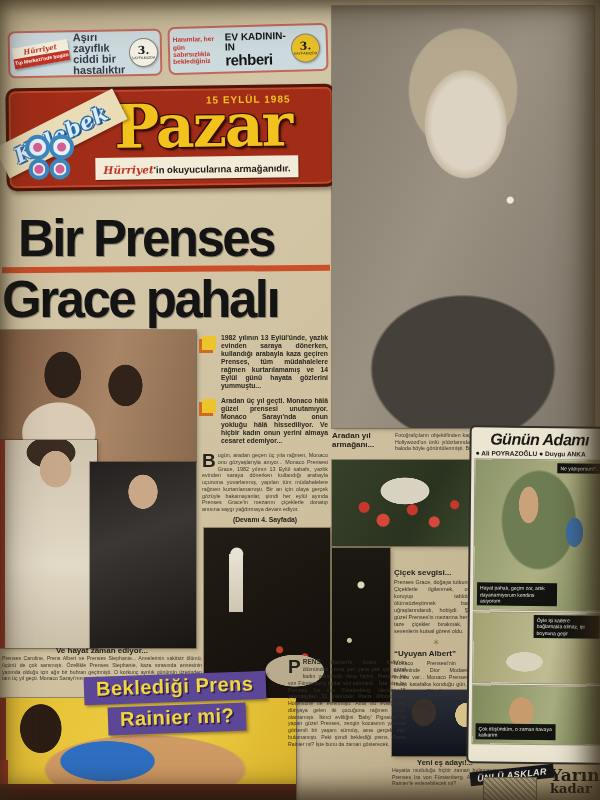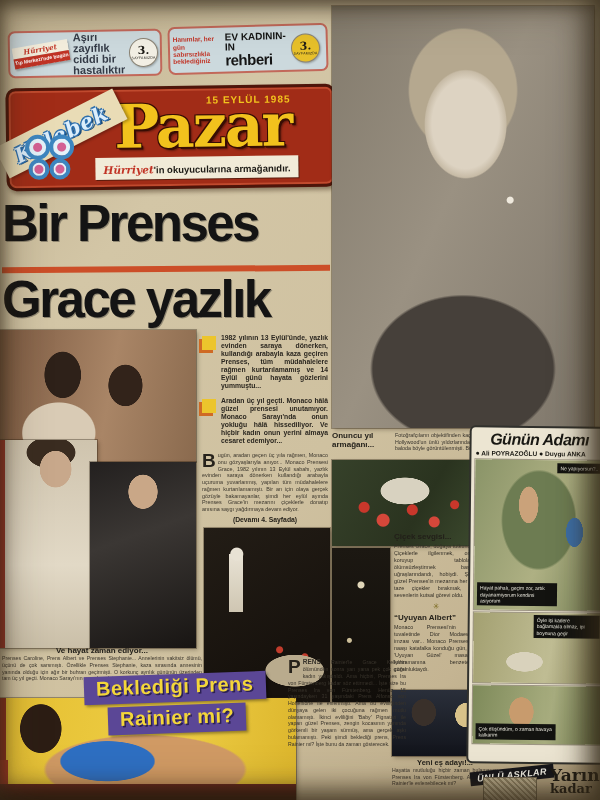--- a/index.html
+++ b/index.html
@@ -40,21 +40,21 @@
   .wing{position:absolute;border-radius:50%;border:4px solid #3d86c0;background:radial-gradient(circle,#d45f93 0 4px,#e4f1f9 5px);}
   .wing.tl{left:0;top:0;width:17px;height:17px;}
   .wing.tr{left:24px;top:0;width:17px;height:17px;}
   .wing.bl{left:3px;top:24px;width:13px;height:13px;}
   .wing.br{left:24px;top:24px;width:13px;height:13px;}
   
   .kicker{position:absolute;left:14px;top:189px;font:italic 800 17px "Liberation Sans",sans-serif;color:#2b2b31;line-height:1.2;}
   .kicker .k2{display:inline-block;border-bottom:3px solid #3f7fb5;padding-bottom:1px;}
   .headline{position:absolute;left:2px;font-weight:bold;font-size:51px;letter-spacing:-2.5px;color:#141414;line-height:1;
     text-shadow:1px 1px 0 rgba(20,20,20,.35);}
-  .h1a{top:198px;}
+  .h1a{top:213px;margin-left:16px;}
   .h1b{top:274px;}
   .head-bar{position:absolute;left:2px;top:266px;width:328px;height:6px;background:#cc4e28;transform:rotate(-.4deg);}
   
   .photo{position:absolute;box-shadow:0 0 0 1px rgba(40,30,15,.35),2px 2px 4px rgba(40,30,15,.3);}
   .ph-grace{left:332px;top:6px;width:262px;height:422px;
     background:
       radial-gradient(circle at 68% 46%,#efe9dd 0 3px,transparent 4px),
       radial-gradient(ellipse 56px 74px at 51% 28%,#ddd3c2 0 60%,#c7bba6 72%,transparent 74%),
       radial-gradient(ellipse 86px 98px at 50% 20%,#b5a88f 0 62%,transparent 64%),
       radial-gradient(ellipse 150px 120px at 50% 86%,#46403a 0 60%,transparent 62%),
@@ -112,21 +112,21 @@
   .grace-cap{position:absolute;left:332px;top:432px;width:262px;display:flex;gap:5px;}
   .cap-lead{flex:none;width:58px;font-weight:bold;font-size:8px;line-height:1.1;color:#25221c;}
   .cap-tiny{font-size:5.3px;line-height:1.25;text-align:justify;color:#35312a;}
   .bullets{position:absolute;left:202px;top:334px;width:126px;}
   .bullet{display:flex;gap:5px;margin-bottom:7px;}
   .bullet-sq{flex:none;width:14px;height:14px;background:#ecc52c;box-shadow:-3px 3px 0 #cf6a24;margin-top:2px;}
   .bullet-tx{font-weight:bold;font-size:6.8px;line-height:1.18;text-align:justify;color:#2a261f;}
   .bodycol{position:absolute;left:202px;top:452px;width:126px;font-size:5.4px;line-height:1.25;text-align:justify;color:#3a352c;}
   .dropcap{float:left;font:bold 19px "Liberation Sans",sans-serif;line-height:.85;margin:1px 2px 0 0;color:#26221b;}
   .devami{font-weight:bold;font-size:6.8px;text-align:center;margin-top:3px;color:#26221b;}
-  .cicek{position:absolute;left:394px;top:532px;width:84px;color:#332f27;}
+  .cicek{position:absolute;left:394px;top:568px;width:84px;color:#332f27;}
   .colhead{font-weight:bold;font-size:8px;margin-bottom:2px;color:#221f19;}
   .coltx{font-size:5.4px;line-height:1.3;text-align:justify;}
   .star{display:block;text-align:center;color:#7c6c22;font-size:8px;margin:3px 0 2px;}
   .vehayat{position:absolute;left:2px;top:646px;width:200px;}
   .vh-lead{font-weight:bold;font-size:8px;text-align:center;color:#24211b;}
   .vh-tx{font-size:5.2px;line-height:1.3;text-align:justify;color:#38332b;}
   .bek{position:absolute;background:#5b4796;color:#f3d63a;font-weight:900;font-size:20px;letter-spacing:.5px;
     padding:1px 12px 4px;text-shadow:1.5px 1.5px 0 #2c2153;box-shadow:2px 2px 3px rgba(0,0,0,.35);}
   .bek1{left:84px;top:674px;transform:rotate(-2deg);z-index:10;}
   .bek2{left:108px;top:705px;transform:rotate(-2deg);z-index:10;}
@@ -212,34 +212,34 @@
       <span class="wing bl"></span>
       <span class="wing br"></span>
     </span>
   </div>
 
   <div class="kicker">
     <br>
   </div>
   <div class="headline h1a">Bir Prenses</div>
   <div class="head-bar"></div>
-  <div class="headline h1b">Grace yazlık</div>
+  <div class="headline h1b">Grace pahalı</div>
 
   <div class="photo ph-grace"></div>
   <div class="photo ph-a"></div>
   <div class="photo ph-b"></div>
   <div class="photo ph-c"></div>
   <div class="photo ph-guard"></div>
   <div class="photo ph-flowers"></div>
   <div class="photo ph-dark"></div>
   <div class="photo ph-swim"></div>
   <div class="photo ph-yeni"></div>
 
   <div class="grace-cap">
-    <span class="cap-lead">Onuncu yıl armağanı...</span>
+    <span class="cap-lead">Aradan yıl armağanı...</span>
     <span class="cap-tiny">Fotoğrafçıların objektifinden kaçmayan bu resim... Prenses Grace, gençlik yıllarında Hollywood'un ünlü yıldızlarındandı. Pırlantalarla süslü gece tuvaletiyle katıldığı bir baloda böyle görüntülenmişti. Bu takıyı Prens Rainier ona armağan etmişti.</span>
   </div>
 
   <div class="bullets">
     <div class="bullet">
       <span class="bullet-sq"></span>
       <span class="bullet-tx">1982 yılının 13 Eylül'ünde, yazlık evinden saraya dönerken, kullandığı arabayla kaza geçiren Prenses, tüm müdahalelere rağmen kurtarılamamış ve 14 Eylül günü hayata gözlerini yummuştu...</span>
     </div>
     <div class="bullet">
       <span class="bullet-sq"></span>

